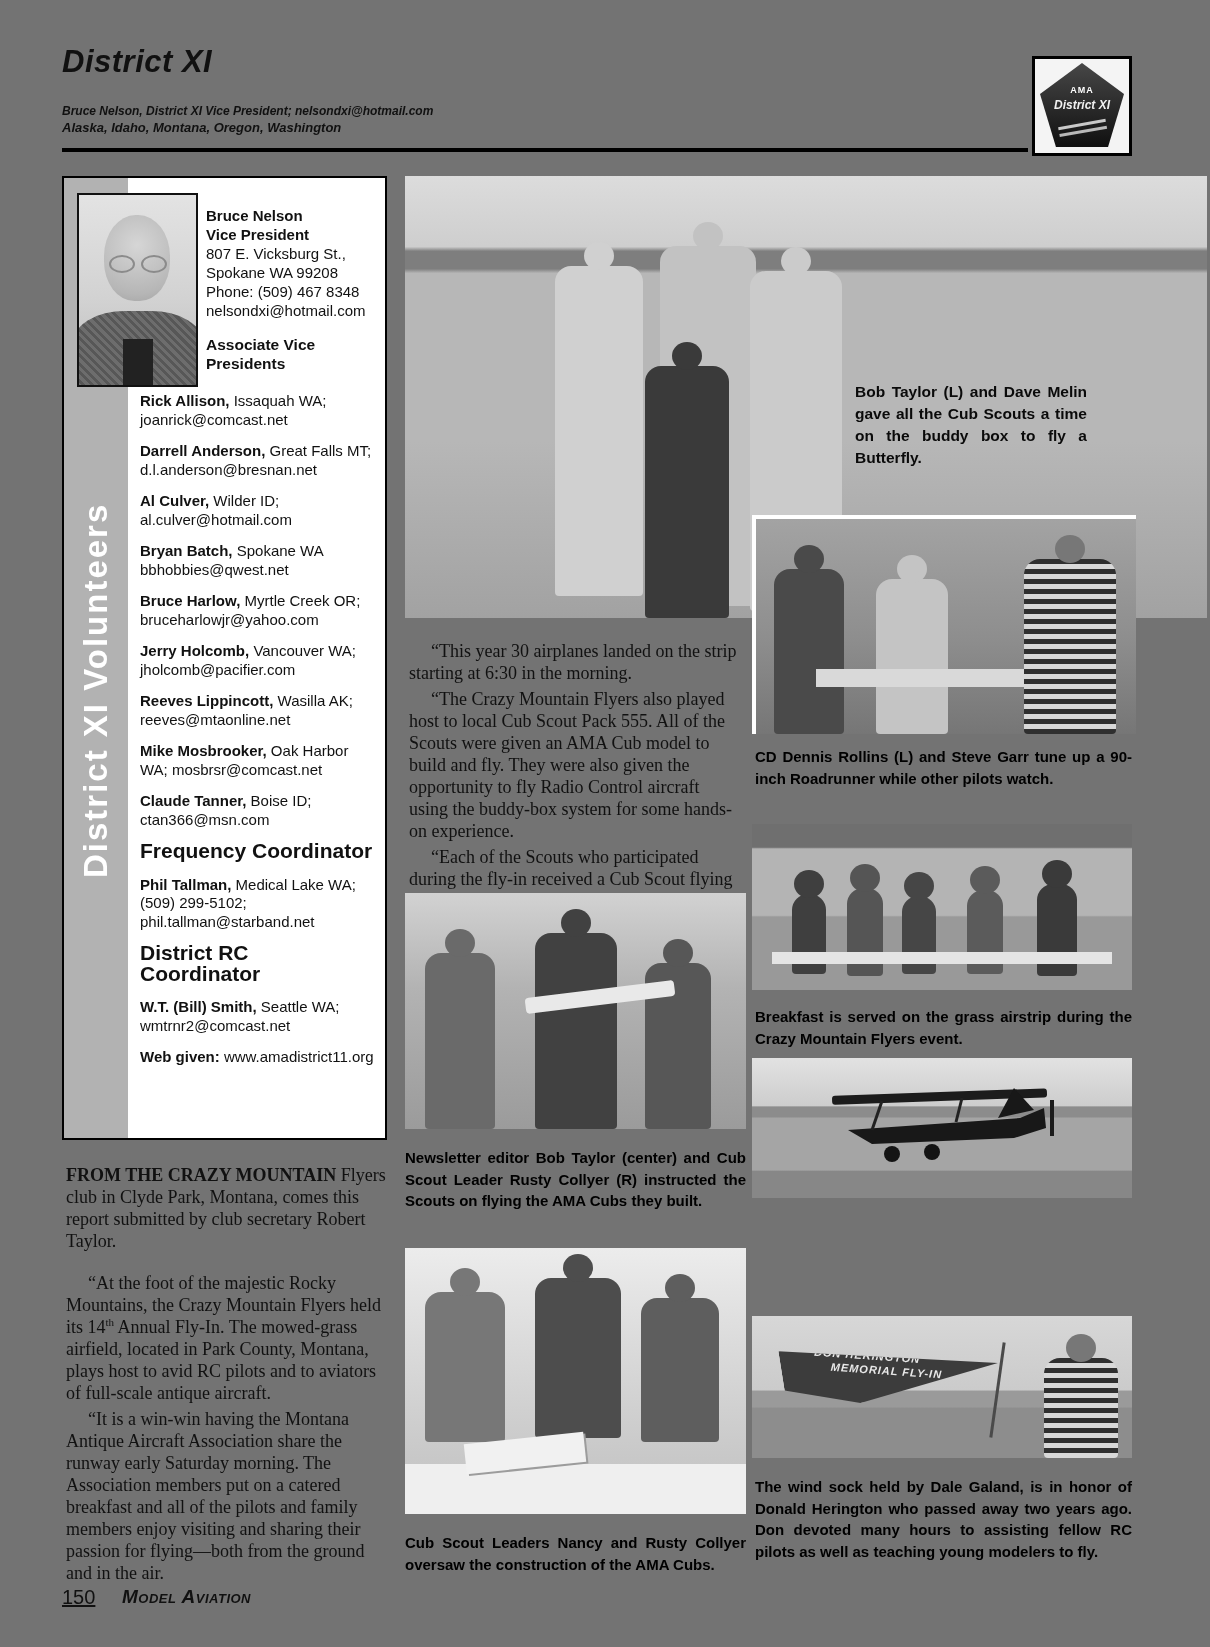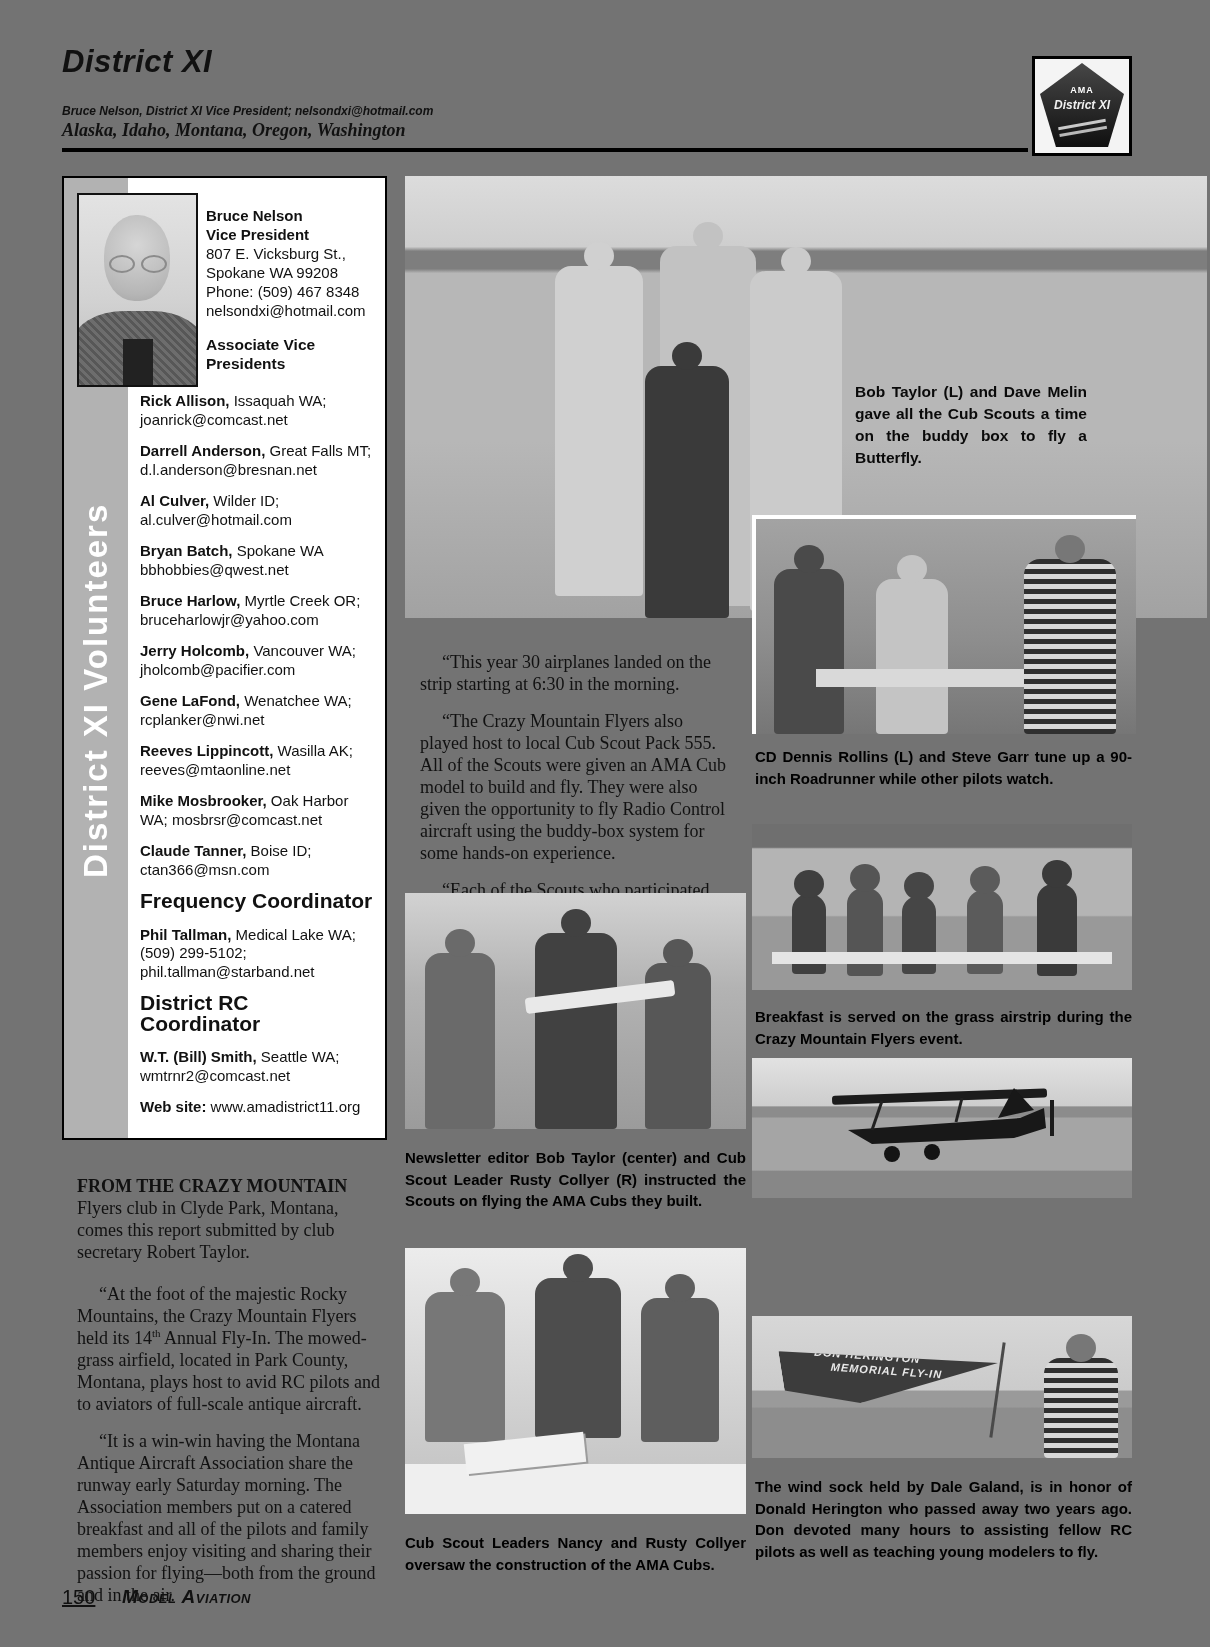--- a/index.html
+++ b/index.html
@@ -5,22 +5,22 @@
   html,body{margin:0;padding:0;background:#e9e9e9;}
   .page{position:relative;width:1210px;height:1647px;background:#737373;margin:0 auto;
         font-family:"Liberation Serif",serif;color:#111;overflow:hidden;}
   .abs{position:absolute;}
 
   
   .hdr-title{left:62px;top:44px;font-family:"Liberation Sans",sans-serif;
              font-weight:bold;font-style:italic;font-size:31px;letter-spacing:.5px;}
   .hdr-byline{left:62px;top:104px;font-family:"Liberation Sans",sans-serif;
               font-weight:bold;font-style:italic;font-size:12px;}
-  .hdr-region{left:62px;top:120px;font-family:Liberation Serif, serif;
-              font-weight:bold;font-style:italic;font-size:18px;}
+  .hdr-region{left:62px;top:120px;font-family:Liberation Sans, sans-serif;
+              font-weight:bold;font-style:italic;font-size:13px;}
   .hdr-rule{left:62px;top:148px;width:966px;height:4px;background:#000;}
 
   
   .logo-box{left:1032px;top:56px;width:94px;height:94px;border:3px solid #000;background:#f4f4f4;}
   .pentagon{left:5px;top:4px;width:84px;height:84px;background:linear-gradient(#474747,#101010);
             clip-path:polygon(50% 0%,100% 37%,81% 100%,19% 100%,0% 37%);}
   .logo-ama{left:0;top:22px;width:84px;text-align:center;color:#fff;
             font:bold 9px/10px "Liberation Sans",sans-serif;letter-spacing:1px;}
   .logo-dist{left:0;top:36px;width:84px;text-align:center;color:#f0f0f0;
              font:bold italic 12px/13px "Liberation Sans",sans-serif;}
@@ -47,21 +47,21 @@
   .contact-info .b{font-weight:bold;}
   .assoc-head{margin-top:15px;font-weight:bold;font-size:15.5px;}
   .vol-list{left:76px;top:214px;width:234px;font:15px/18.5px "Liberation Sans",sans-serif;}
   .vol-item{margin:0 0 13px 0;}
   .vol-head{font-size:21px;}
   .vol-name{font-weight:bold;}
   .vol-head:empty,.vol-name:empty,.vol-info:empty{display:none;}
 
   
   .article{left:62px;top:1160px;width:336px;font-size:18px;line-height:22px;}
-  .article p{margin:15px;}
+  .article p{margin:4px;}
   .article .lead{margin-bottom:20px;}
   .article .lead .b{font-weight:bold;}
   .article .ind{text-indent:22px;}
   sup{font-size:11px;line-height:0;}
 
   
   .footer-page{left:62px;top:1586px;font:20px/22px "Liberation Sans",sans-serif;text-decoration:underline;}
   .footer-mag{left:122px;top:1586px;font:bold italic 19px/22px "Liberation Sans",sans-serif;
               font-variant:small-caps;letter-spacing:.5px;}
 
@@ -150,37 +150,36 @@
         <p class="vol-item"><strong class="vol-name">Darrell Anderson,</strong><span class="vol-info"> Great Falls MT; d.l.anderson@bresnan.net</span></p>
 
         <p class="vol-item"><strong class="vol-name">Al Culver,</strong><span class="vol-info"> Wilder ID; al.culver@hotmail.com</span></p>
 
         <p class="vol-item"><strong class="vol-name">Bryan Batch,</strong><span class="vol-info"> Spokane WA bbhobbies@qwest.net</span></p>
 
         <p class="vol-item"><strong class="vol-name">Bruce Harlow,</strong><span class="vol-info"> Myrtle Creek OR; bruceharlowjr@yahoo.com</span></p>
 
         <p class="vol-item"><strong class="vol-name">Jerry Holcomb,</strong><span class="vol-info"> Vancouver WA; jholcomb@pacifier.com</span></p>
 
-        <p class="vol-item"><strong class="vol-name">Gene LaFond,</strong><span class="vol-info"> Wenatchee WA; rcplanker@nwi.net</span></p>
 
         <p class="vol-item"><strong class="vol-name">Reeves Lippincott,</strong><span class="vol-info"> Wasilla AK; reeves@mtaonline.net</span></p>
 
         <p class="vol-item"><strong class="vol-name">Mike Mosbrooker,</strong><span class="vol-info"> Oak Harbor WA; mosbrsr@comcast.net</span></p>
 
         <p class="vol-item"><strong class="vol-name">Claude Tanner,</strong><span class="vol-info"> Boise ID; ctan366@msn.com</span></p>
 
         <p class="vol-item"><strong class="vol-head">Frequency Coordinator</strong></p>
 
         <p class="vol-item"><strong class="vol-name">Phil Tallman,</strong><span class="vol-info"> Medical Lake WA; (509) 299-5102; phil.tallman@starband.net</span></p>
 
         <p class="vol-item"><strong class="vol-head">District RC Coordinator</strong></p>
 
         <p class="vol-item"><strong class="vol-name">W.T. (Bill) Smith,</strong><span class="vol-info"> Seattle WA; wmtrnr2@comcast.net</span></p>
 
-        <p class="vol-item"><strong class="vol-name">Web site:</strong><span class="vol-info"> www.amadistrict11.org</span></p>
+        <p class="vol-item"><strong class="vol-name">Web given:</strong><span class="vol-info"> www.amadistrict11.org</span></p>
       </div>
   </div>
 
   <div class="abs article">
     <p class="lead"><span class="b">FROM THE CRAZY MOUNTAIN</span><span> Flyers club in Clyde Park, Montana, comes this report submitted by club secretary Robert Taylor.</span></p>
     <p class="ind"><span>“At the foot of the majestic Rocky Mountains, the Crazy Mountain Flyers held its 14</span><sup>th</sup><span> Annual Fly-In. The mowed-grass airfield, located in Park County, Montana, plays host to avid RC pilots and to aviators of full-scale antique aircraft.</span></p>
     <p class="ind">“It is a win-win having the Montana Antique Aircraft Association share the runway early Saturday morning. The Association members put on a catered breakfast and all of the pilots and family members enjoy visiting and sharing their passion for flying—both from the ground and in the air.</p>
   </div>
 
   <div class="abs footer-page">150</div>

